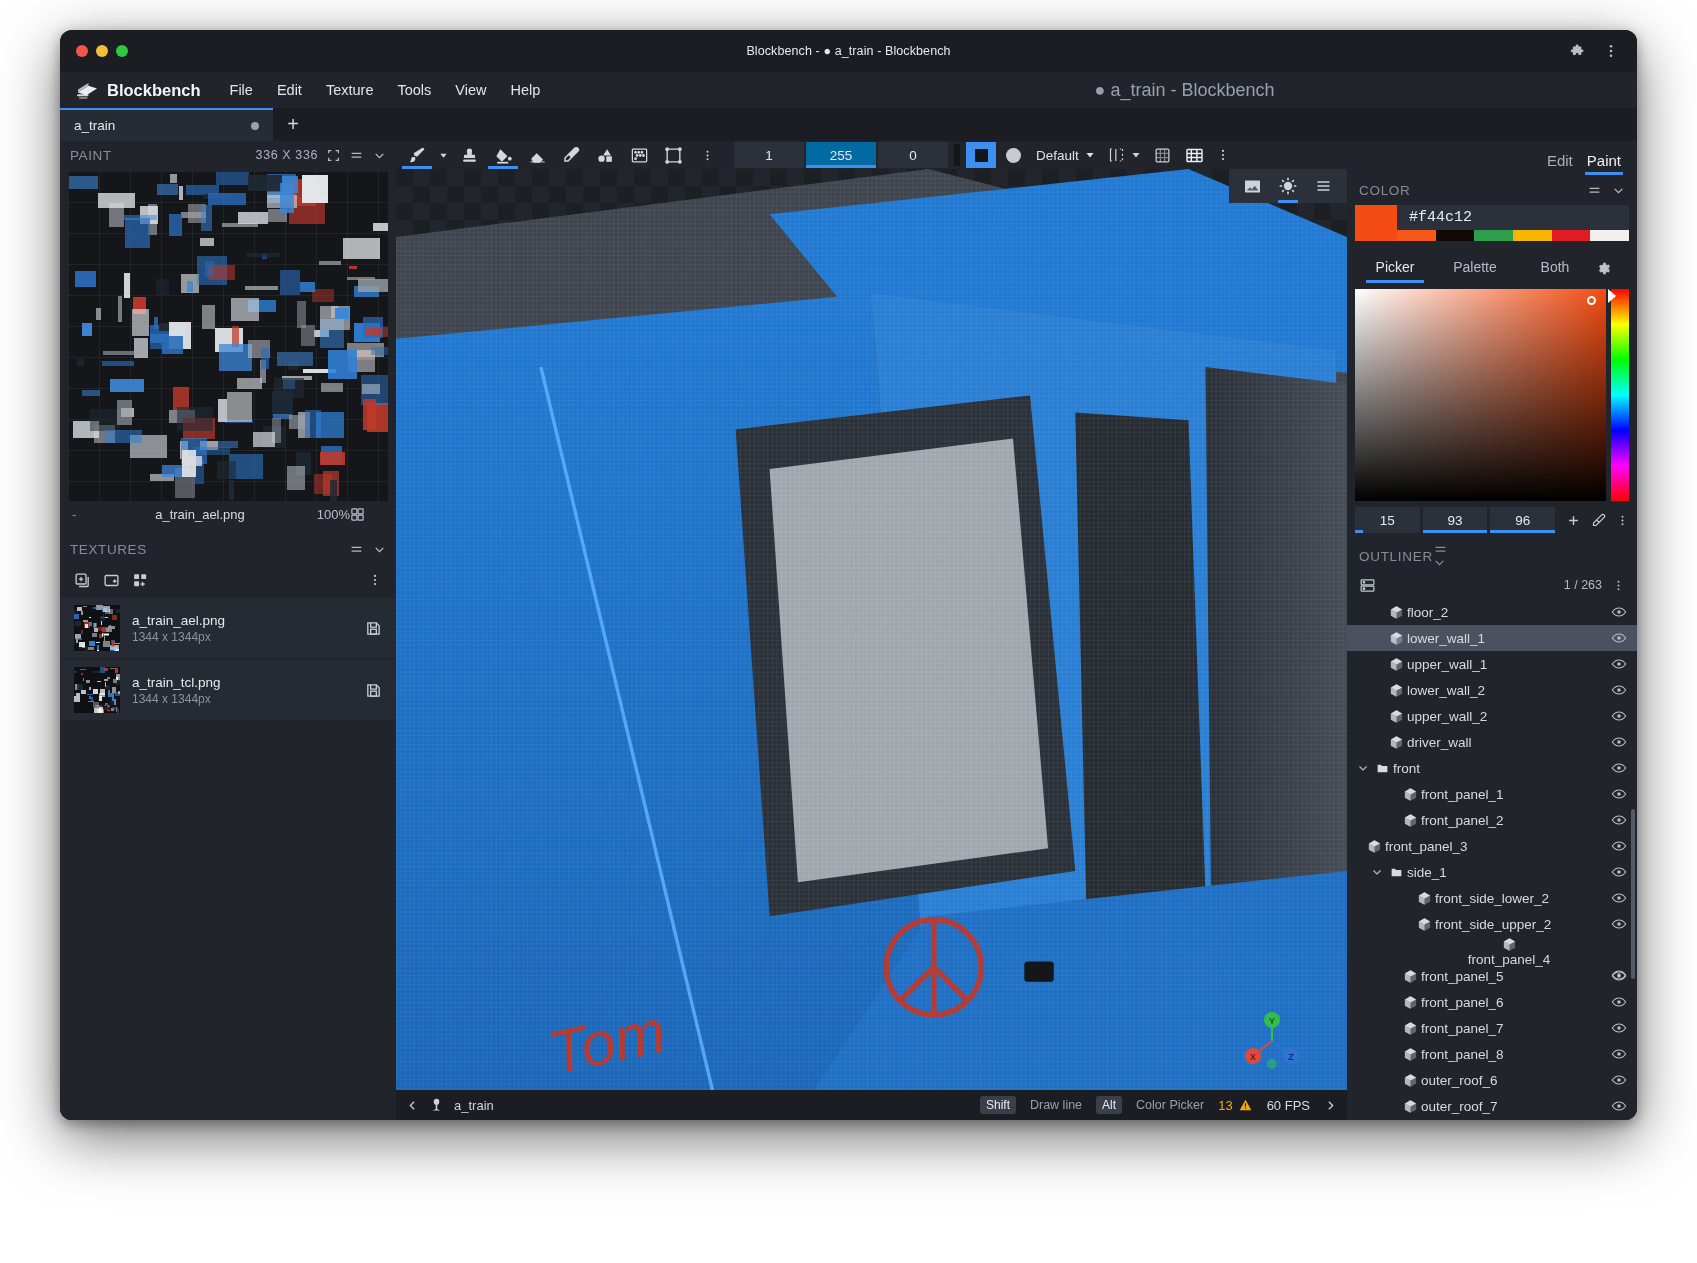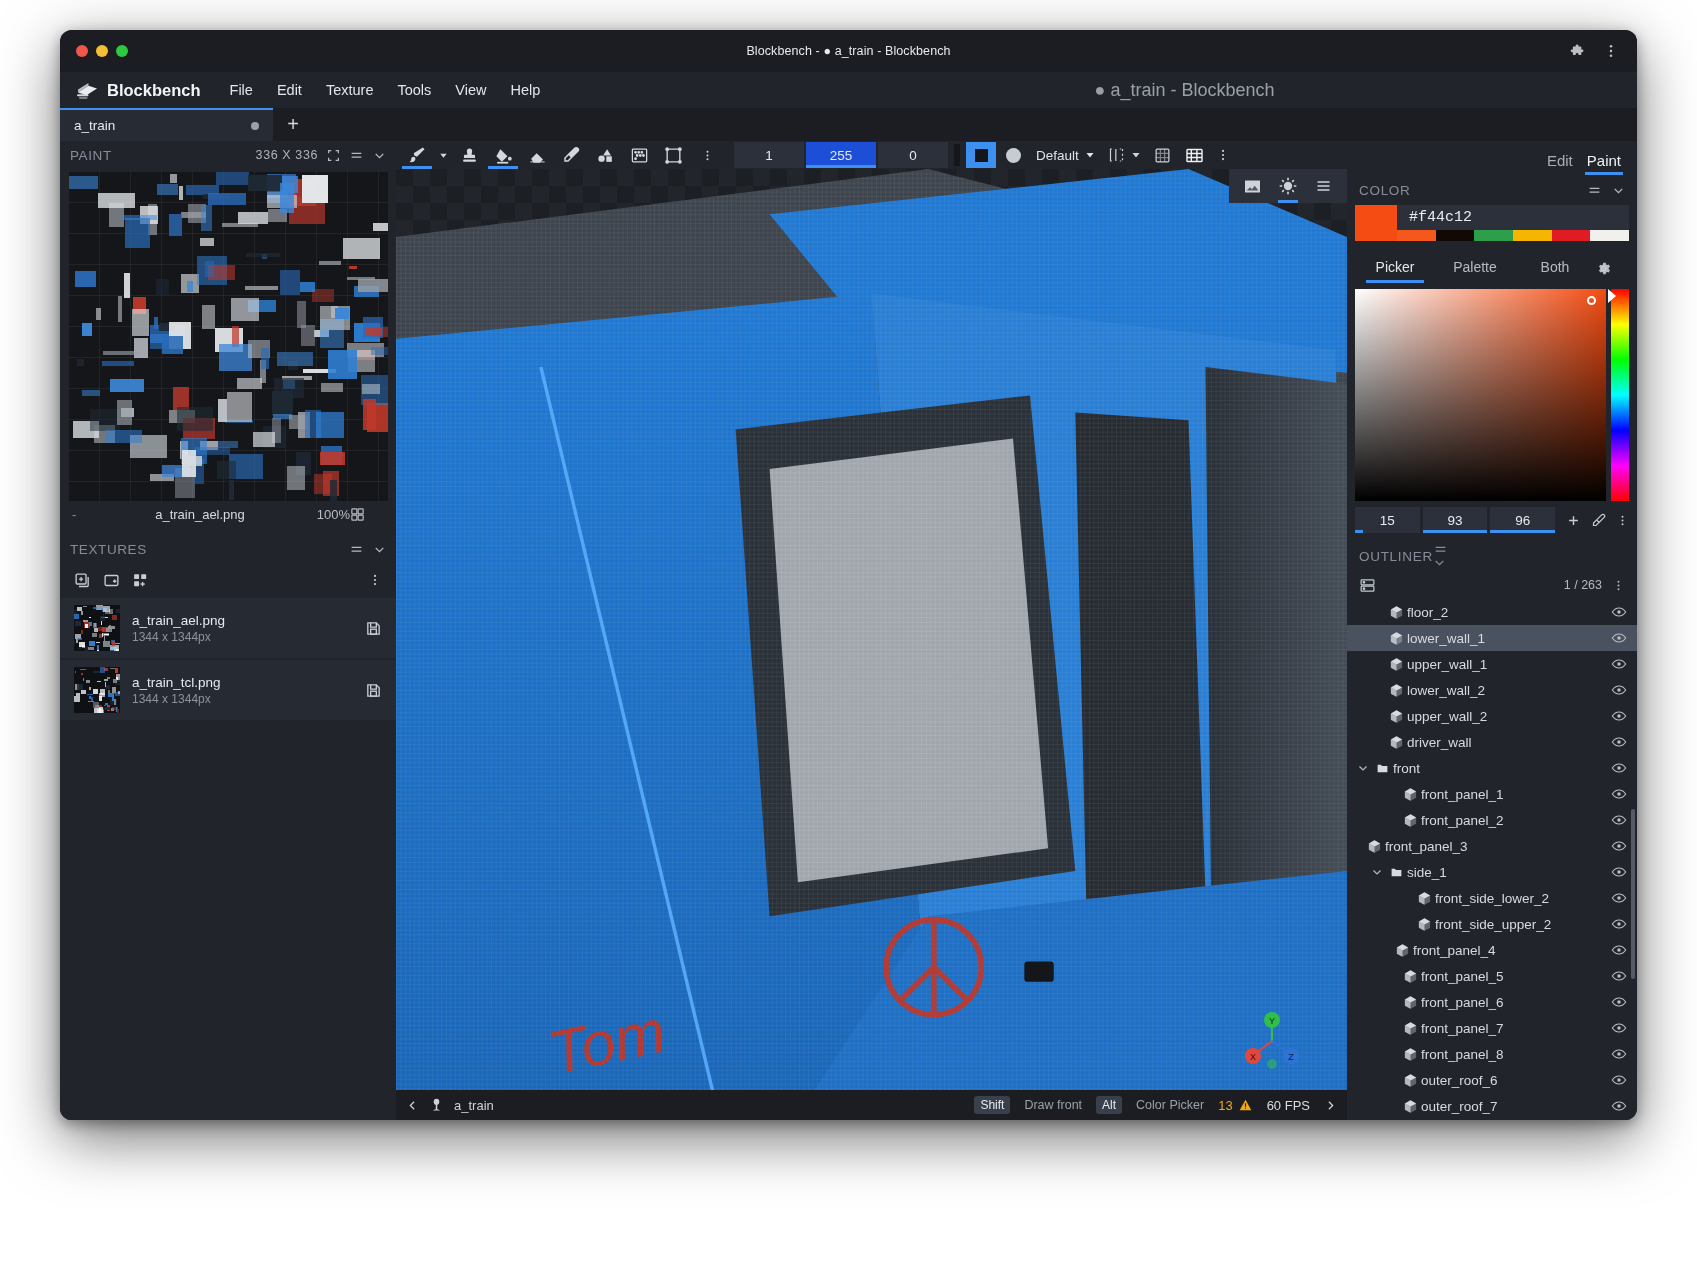--- a/index.html
+++ b/index.html
@@ -749,21 +749,21 @@
                 <circle cx="12" cy="12" r="1.8"></circle>
                 <circle cx="12" cy="19" r="1.8"></circle>
               </svg>
             </span>
           </div>
         <div style="width:10px"></div>
         <div style="display:flex;align-items:stretch;height:26px;gap:2px;" id="numeric-fields">
             <div style="width: 70px; background: rgb(43, 48, 58); color: rgb(229, 232, 237); font-size: 13.5px; display: flex; align-items: center; justify-content: center; position: relative;">
               <span>1</span>
             </div>
-            <div style="width: 70px; background: #1d4ed8; color: rgb(229, 232, 237); font-size: 13.5px; display: flex; align-items: center; justify-content: center; position: relative;">
+            <div style="width: 70px; background: #0369a1; color: rgb(229, 232, 237); font-size: 13.5px; display: flex; align-items: center; justify-content: center; position: relative;">
               <span>255</span>
               <span style="position: absolute; left: 0px; right: 0px; bottom: 0px; height: 3px; background: rgb(62, 144, 240);"></span>
             </div>
             <div style="width: 70px; background: rgb(43, 48, 58); color: rgb(229, 232, 237); font-size: 13.5px; display: flex; align-items: center; justify-content: center; position: relative;">
               <span>0</span>
             </div>
           </div>
         <div style="width:6px;height:22px;background:#14161a;margin:0 6px;"></div>
         <div style="display:flex;align-items:center;gap:2px;">
           <span style="width:30px;height:26px;background:#3e90f0;display:flex;align-items:center;justify-content:center;">
@@ -924,21 +924,21 @@
               <svg width="15" height="17" viewBox="0 0 24 24" fill="currentColor">
                   <ellipse cx="12" cy="6" rx="4.5" ry="5"></ellipse>
                   <rect x="10.8" y="11" width="2.4" height="7"></rect>
                   <path d="M6 20h12l-6-3z"></path>
                 </svg>
             </span>
             <span>a_train</span>
           </div>
           <div class="sb-right">
             <span class="keycap">Shift</span>
-            <span class="sb-hint">Draw front</span>
+            <span class="sb-hint">Draw line</span>
             <span class="keycap">Alt</span>
             <span class="sb-hint">Color Picker</span>
             <span class="sb-warn">
               <span>13</span>
               <span>
                 <svg width="15" height="14" viewBox="0 0 24 24" fill="#f3a712">
                     <path d="M12 3l10 18H2z"></path>
                     <path d="M11 9h2v6h-2zM11 16.5h2v2h-2z" fill="#2a1e05"></path>
                   </svg>
               </span>
@@ -1307,21 +1307,21 @@
               </svg>
             </span>
             <span class="ol-label">front_side_upper_2</span>
             <span class="ol-eye">
               <svg width="16" height="16" viewBox="0 0 24 24" fill="none" stroke="currentColor" stroke-width="1.8">
                 <path d="M2 12s4-6 10-6 10 6 10 6-4 6-10 6-10-6-10-6z"></path>
                 <circle cx="12" cy="12" r="2.6" fill="currentColor" stroke="none"></circle>
               </svg>
             </span>
           </div>
-          <div class="ol-row" style="padding-left: 28px;">
+          <div class="ol-row" style="padding-left: 44px; flex-direction: column;">
             <span class="ol-caret"></span>
             <span class="ol-icon">
               <svg width="15" height="15" viewBox="0 0 24 24" fill="currentColor">
                 <path d="M12 2l9 5v10l-9 5-9-5V7z" opacity=".35"></path>
                 <path d="M12 2l9 5-9 5-9-5z"></path>
                 <path d="M3 7l9 5v10l-9-5z" opacity=".7"></path>
               </svg>
             </span>
             <span class="ol-label">front_panel_4</span>
             <span class="ol-eye">

